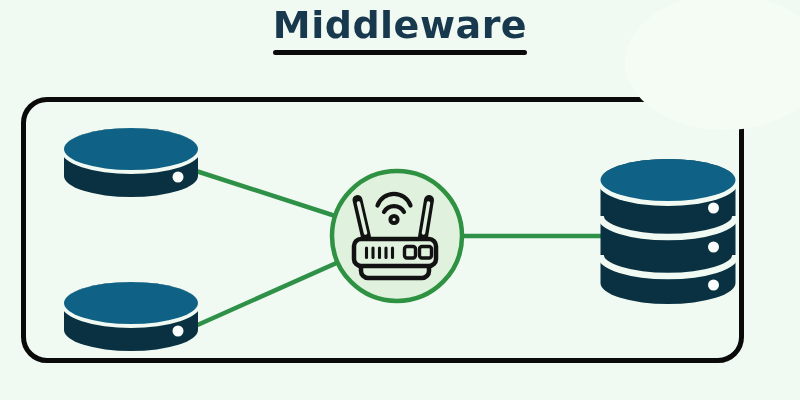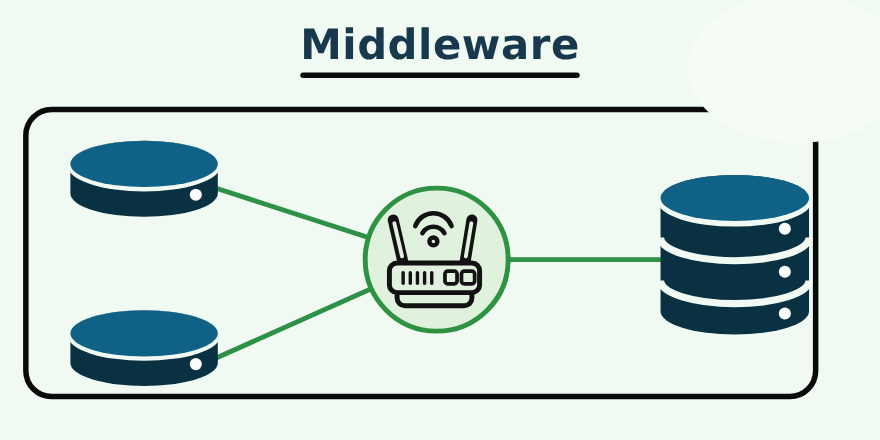--- a/index.html
+++ b/index.html
@@ -1,21 +1,21 @@
 <!DOCTYPE html>
 <html><head>
 <meta charset="utf-8">
 <style>
   html,body{margin:0;padding:0;background:#F0FAF2;}
   .page{
     position:relative;width:800px;height:400px;overflow:hidden;
     background:#F0FAF2;
     font-family:"DejaVu Sans","Liberation Sans",sans-serif;
   }
-  .title-wrap{position:absolute;top:20px;left:0;width:100%;text-align:center;}
+  .title-wrap{position:absolute;top:4px;left:0;width:100%;text-align:center;}
   .title-box{display:inline-block;}
   .title-box h1{
     margin:0;font-size:38px;line-height:1.12;font-weight:bold;
     color:#17384D;letter-spacing:0.5px;
   }
   .title-underline{height:5px;background:#0A0A0A;border-radius:3px;margin-top:3px;width:100%;}
   .frame{
     position:absolute;left:21px;top:97px;width:713px;height:256px;
     border:5px solid #0A0A0A;border-radius:26px;background:transparent;
   }

